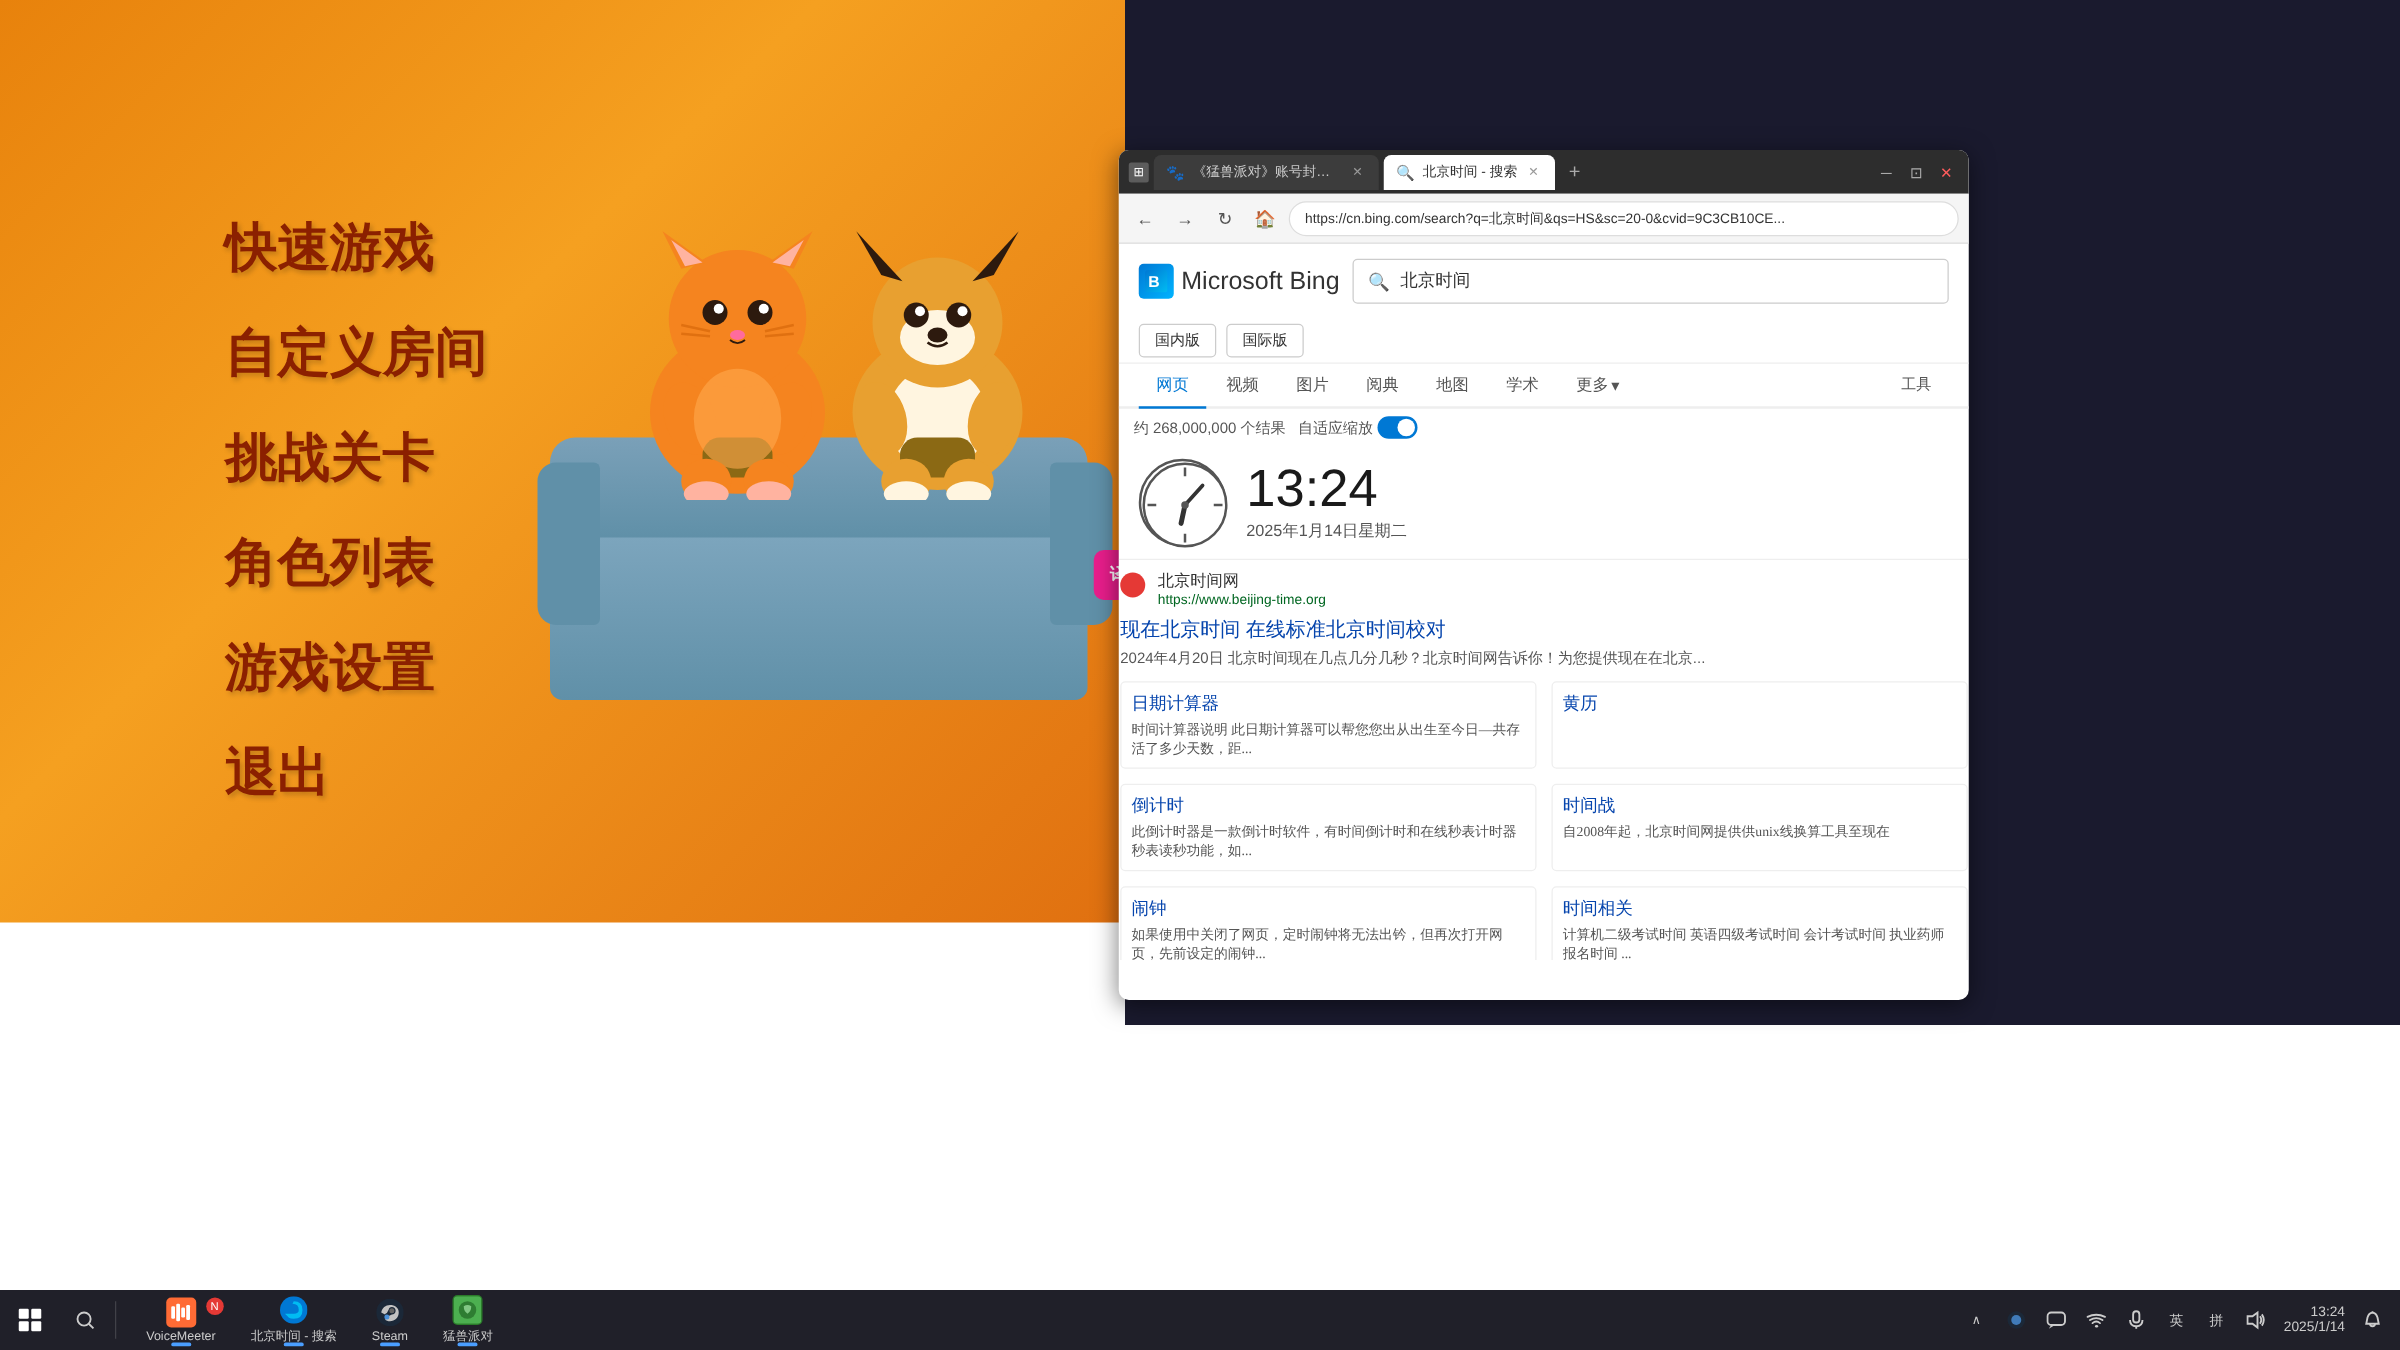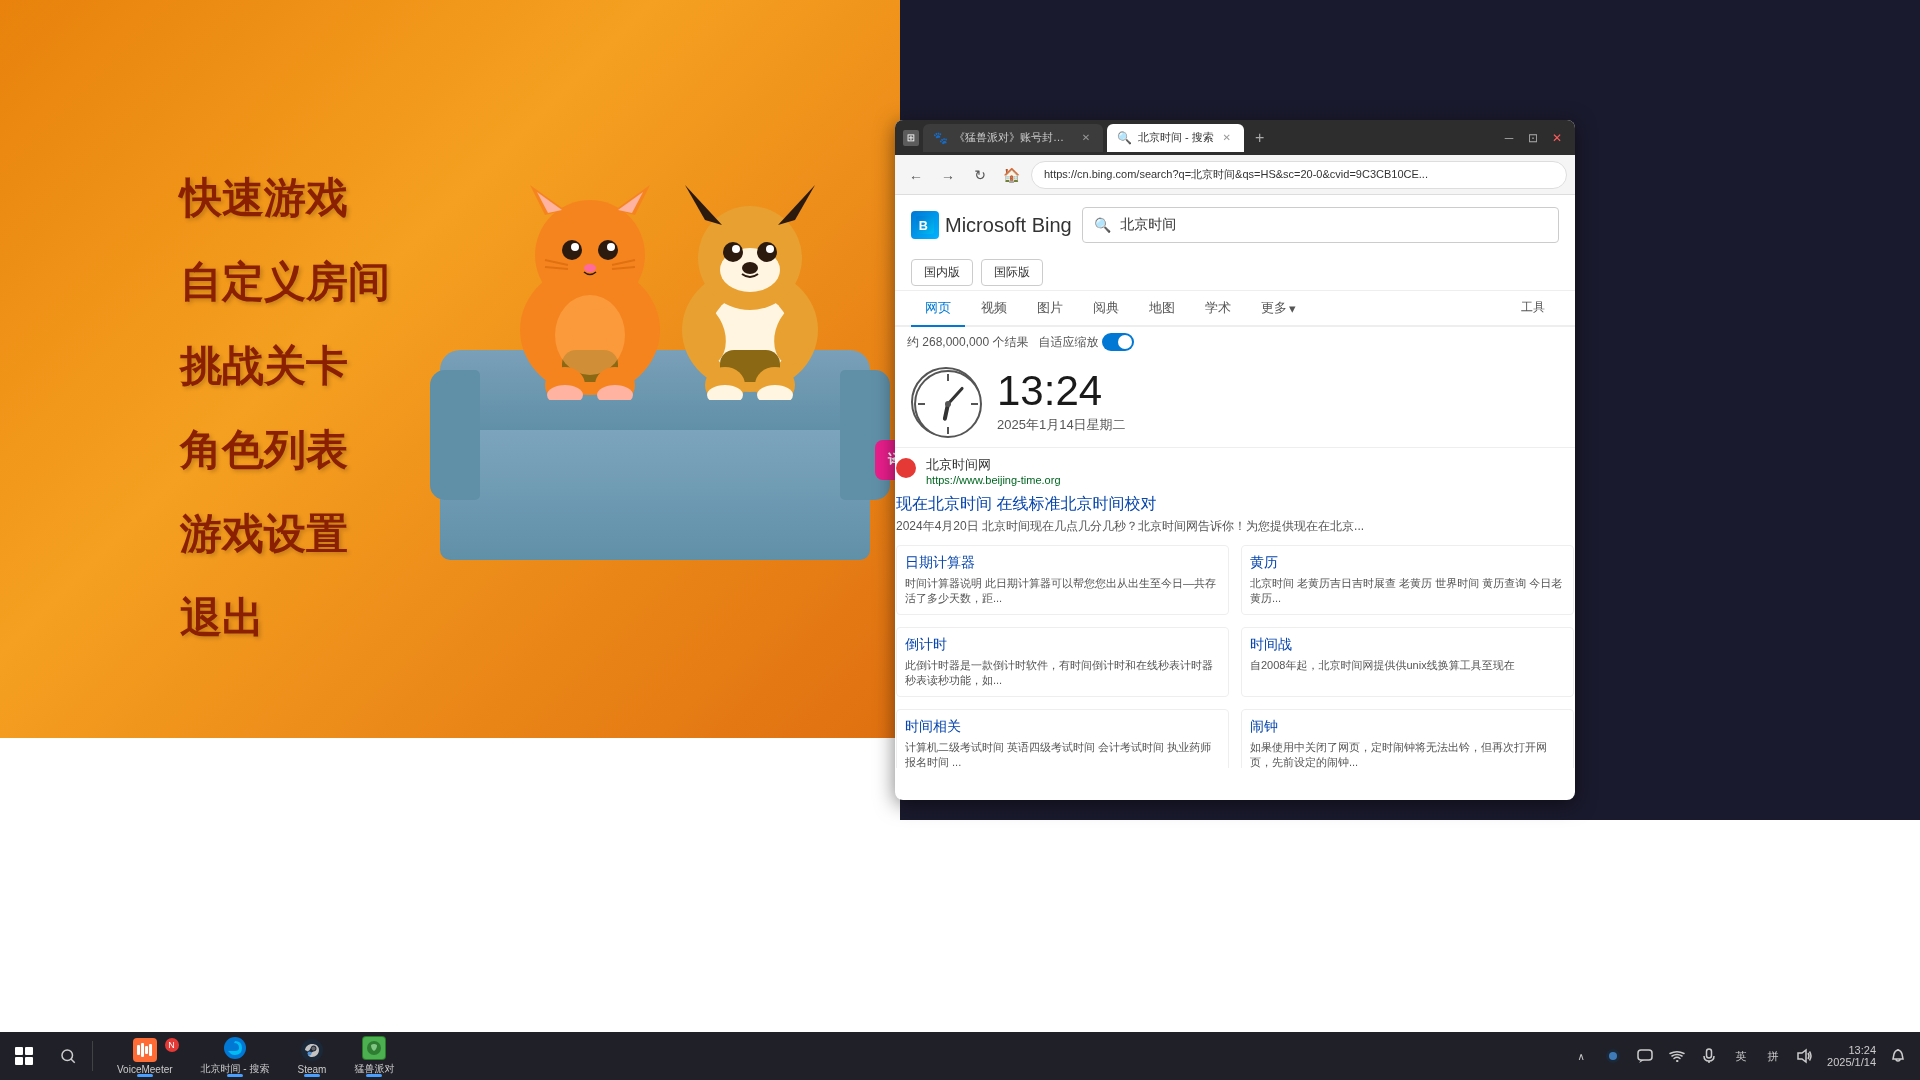--- a/index.html
+++ b/index.html
@@ -517,20 +517,21 @@
       font-weight: 500;
       cursor: pointer;
     }
 
     .tile-desc {
       font-size: 11px;
       color: #555;
       margin-top: 4px;
       overflow: hidden;
       display: -webkit-box;
+      font-family: Liberation Serif, serif;
       -webkit-line-clamp: 2;
       -webkit-box-orient: vertical;
     }
 
     
     #taskbar {
       position: absolute;
       bottom: 0;
       left: 0;
       width: 1920px;
@@ -895,41 +896,40 @@
 
     <div class="related-tiles">
 
       <div class="related-tile">
         <div class="tile-title">日期计算器</div>
         <div class="tile-desc">时间计算器说明 此日期计算器可以帮您您出从出生至今日—共存活了多少天数，距...</div>
       </div>
 
       <div class="related-tile">
         <div class="tile-title">黄历</div>
-        <div class="tile-desc">北京时间 老黄历吉日吉时展查 老黄历 世界时间 黄历查询 今日老黄历...</div>
       </div>
 
       <div class="related-tile">
         <div class="tile-title">倒计时</div>
         <div class="tile-desc">此倒计时器是一款倒计时软件，有时间倒计时和在线秒表计时器秒表读秒功能，如...</div>
       </div>
 
       <div class="related-tile">
         <div class="tile-title">时间战</div>
         <div class="tile-desc">自2008年起，北京时间网提供供unix线换算工具至现在</div>
       </div>
 
       <div class="related-tile">
+        <div class="tile-title">闹钟</div>
+        <div class="tile-desc">如果使用中关闭了网页，定时闹钟将无法出钤，但再次打开网页，先前设定的闹钟...</div>
+      </div>
+
+      <div class="related-tile">
         <div class="tile-title">时间相关</div>
         <div class="tile-desc">计算机二级考试时间 英语四级考试时间 会计考试时间 执业药师报名时间 ...</div>
-      </div>
-
-      <div class="related-tile">
-        <div class="tile-title">闹钟</div>
-        <div class="tile-desc">如果使用中关闭了网页，定时闹钟将无法出钤，但再次打开网页，先前设定的闹钟...</div>
       </div>
     </div>
 
   </div>
 </div>
 
 <div id="taskbar">
 
   <div class="taskbar-start">
     <div class="start-icon">

